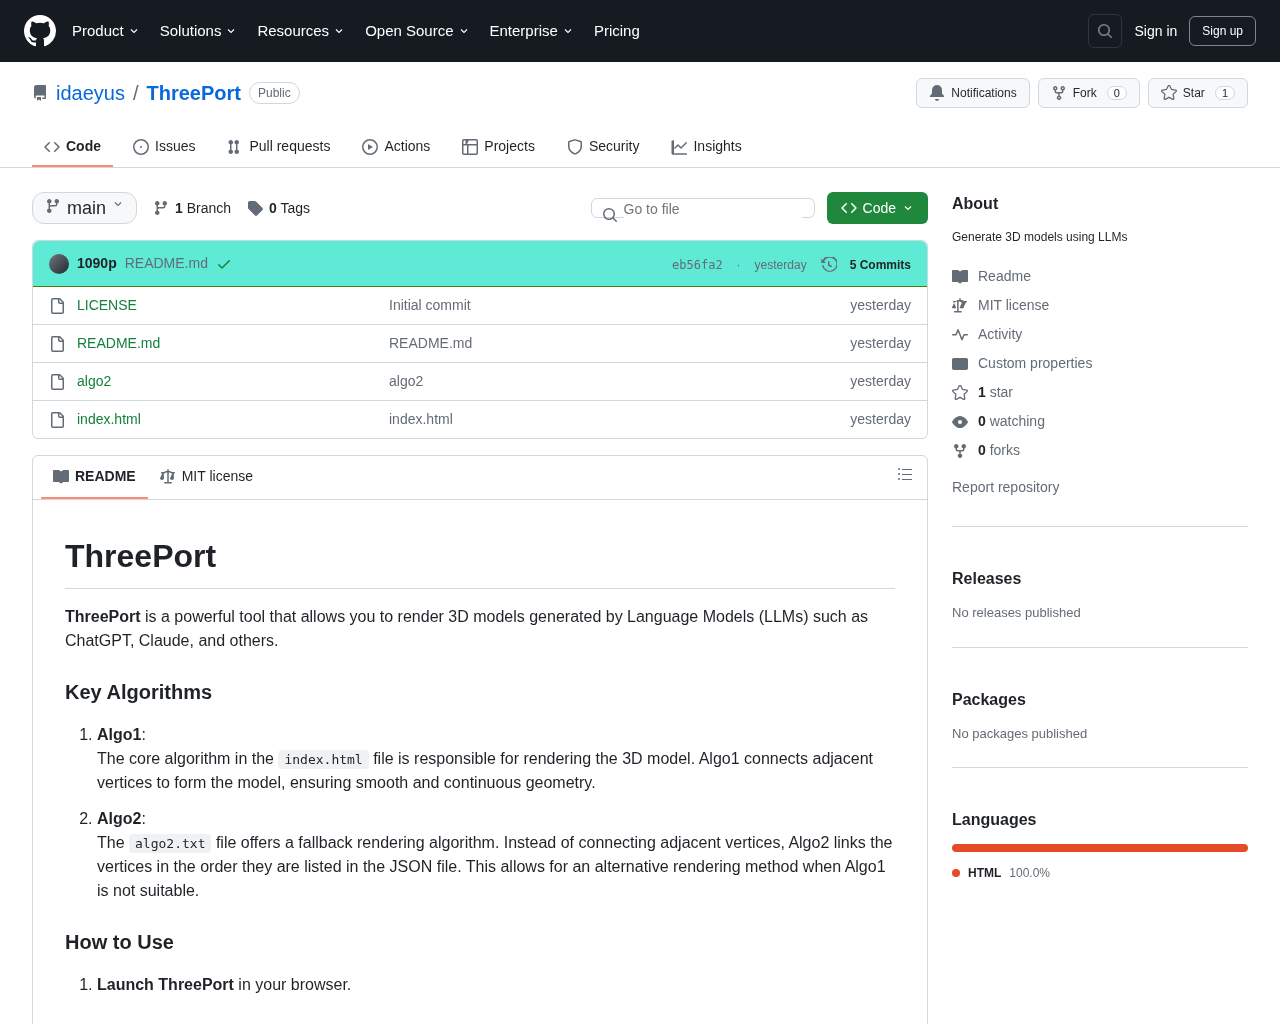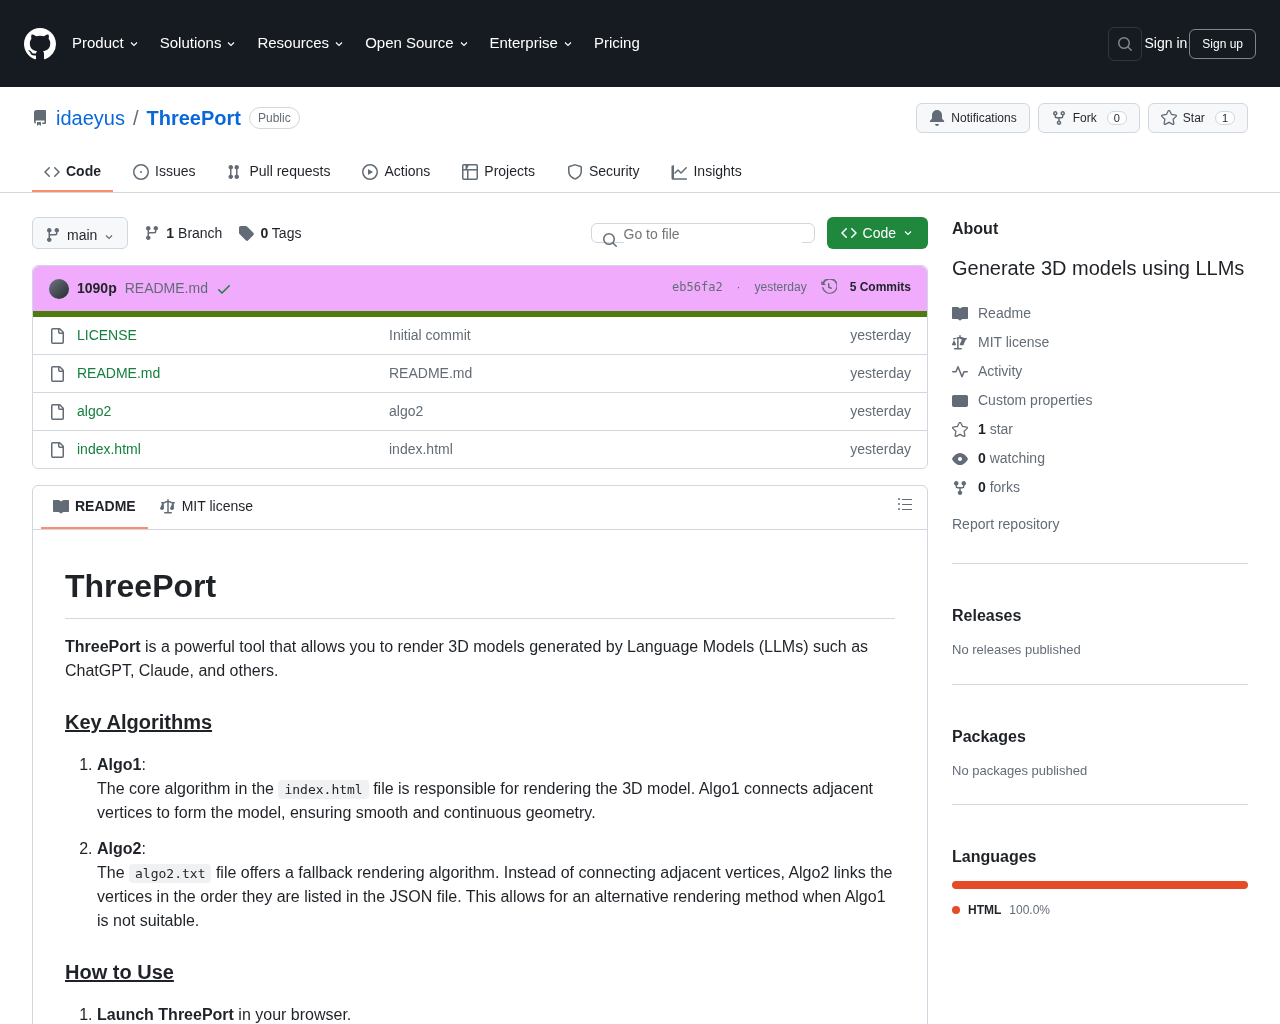--- a/index.html
+++ b/index.html
@@ -1,25 +1,25 @@
 <!DOCTYPE html>
 <html><head>
 <meta charset="utf-8">
 <style>
 * { box-sizing: border-box; margin: 0; padding: 0; }
 body { font-family: -apple-system, BlinkMacSystemFont, "Segoe UI", Helvetica, Arial, sans-serif; color: #1f2328; background: #fff; font-size: 14px; line-height: 1.5; }
 a { text-decoration: none; }
 
 
-.header { background: #161b22; height: 87px; display: flex; align-items: center; padding: 0 24px; justify-content: space-between; }
+.header { background: #161b22; height: 62px; display: flex; align-items: center; padding: 0 24px; justify-content: space-between; }
 .header-left { display: flex; align-items: center; gap: 16px; }
 .logo { width: 32px; height: 32px; color: #fff; }
 .nav { display: flex; gap: 20px; }
 .nav-item { color: #fff; font-size: 15px; display: flex; align-items: center; gap: 4px; cursor: pointer; }
-.header-right { display: flex; align-items: center; gap: 2px; }
+.header-right { display: flex; align-items: center; gap: 12px; }
 .search-btn { width: 34px; height: 34px; border: 1px solid #30363d; border-radius: 6px; display: flex; align-items: center; justify-content: center; color: #7d8590; background: transparent; cursor: pointer; }
 .sign-in { color: #fff; font-size: 14px; cursor: pointer; }
 .sign-up { color: #fff; font-size: 12px; border: 1px solid #7d8590; border-radius: 6px; padding: 5px 12px; cursor: pointer; }
 
 
 .repo-header { padding: 16px 32px 0; border-bottom: 1px solid #d0d7de; }
 .repo-title-row { display: flex; justify-content: space-between; align-items: center; margin-bottom: 20px; }
 .repo-title { display: flex; align-items: center; gap: 8px; font-size: 20px; }
 .repo-title a { color: #0969da; }
 .repo-title .name { font-weight: 600; }
@@ -33,31 +33,31 @@
 .nav-tab.active { border-bottom-color: #fd8c73; font-weight: 600; }
 
 
 .main { display: flex; padding: 24px 32px; gap: 24px; }
 .left-col { flex: 1; min-width: 0; }
 .right-col { width: 296px; flex-shrink: 0; }
 
 
 .file-nav { display: flex; justify-content: space-between; align-items: center; margin-bottom: 16px; }
 .file-nav-left { display: flex; align-items: center; gap: 16px; }
-.branch-btn { display: flex; align-items: flex-end; gap: 6px; border: 1px solid #d0d7de; background: #f6f8fa; border-radius: 6px; padding: 5px 12px; font-size: 14px; color: #24292f; cursor: pointer; height: 32px; }
+.branch-btn { display: flex; align-items: flex-start; gap: 6px; border: 1px solid #d0d7de; background: #f6f8fa; border-radius: 12px; padding: 5px 12px; font-size: 18px; color: #24292f; cursor: pointer; height: 32px; }
 .branch-info { display: flex; align-items: center; gap: 6px; font-size: 14px; }
 .branch-info strong { color: #1f2328; }
 .file-nav-right { display: flex; align-items: center; gap: 12px; }
 .goto-file { border: 1px solid #d0d7de; border-radius: 6px; padding: 0 12px 0 32px; height: 20px; width: 224px; font-size: 14px; color: #636c76; position: relative; background: #fff; }
 .goto-file svg { position: absolute; left: 10px; top: 8px; }
 .code-btn { display: flex; align-items: center; gap: 6px; background: #1f883d; color: #fff; border: none; border-radius: 6px; padding: 5px 14px; font-size: 14px; font-weight: 500; height: 32px; cursor: pointer; }
 
 
 .box { border: 1px solid #d0d7de; border-radius: 6px; margin-bottom: 16px; }
-.commit-row { display: flex; align-items: flex-start; justify-content: space-between; padding: 12px 16px; background: #f0abfc; border-bottom: 6px solid #4d7c0f; border-radius: 6px 6px 0 0; }
+.commit-row { display: flex; align-items: flex-end; justify-content: space-between; padding: 12px 16px; background: #5eead4; border-bottom: 1px solid #4d7c0f; border-radius: 6px 6px 0 0; }
 .commit-left { display: flex; align-items: center; gap: 8px; }
 .avatar { width: 20px; height: 20px; border-radius: 50%; background: linear-gradient(135deg, #6e7681, #24292f); }
 .commit-author { font-weight: 600; color: #1f2328; }
 .commit-msg { color: #636c76; }
 .commit-check { color: #1a7f37; }
 .commit-right { display: flex; align-items: center; gap: 14px; font-size: 12px; }
 .commit-sha { color: #636c76; font-family: ui-monospace, monospace; }
 .commit-time { color: #636c76; }
 .commits-link { display: flex; align-items: center; gap: 13px; color: #1f2328; font-weight: 600; }
 
@@ -70,31 +70,31 @@
 .file-commit a { color: #636c76; }
 .file-time { color: #636c76; text-align: right; }
 
 
 .readme-tabs { display: flex; align-items: center; justify-content: space-between; padding: 0 8px; border-bottom: 1px solid #d0d7de; }
 .readme-tablist { display: flex; }
 .readme-tab { display: flex; align-items: center; gap: 6px; padding: 10px 12px; font-size: 14px; cursor: pointer; border-bottom: 2px solid transparent; }
 .readme-tab.active { border-bottom-color: #fd8c73; font-weight: 600; }
 .readme-content { padding: 32px; }
 .readme-content h1 { font-size: 32px; font-weight: 600; margin-bottom: 16px; padding-bottom: 8px; border-bottom: 1px solid #d0d7de; }
-.readme-content h3 { font-size: 20px; font-weight: 600; margin: 24px 0 16px; text-decoration: underline; }
+.readme-content h3 { font-size: 20px; font-weight: 600; margin: 24px 0 16px; }
 .readme-content p { margin-bottom: 16px; font-size: 16px; }
 .readme-content ol { padding-left: 32px; font-size: 16px; }
 .readme-content li { margin-bottom: 12px; }
 .readme-content code { background: #eff1f3; border-radius: 4px; padding: 2px 6px; font-family: ui-monospace, monospace; font-size: 13px; }
 
 
 .sidebar-section { padding-bottom: 24px; margin-bottom: 40px; border-bottom: 1px solid #d0d7de; }
 .sidebar-section:last-child { border: none; }
 .sidebar-title { font-size: 16px; font-weight: 600; margin-bottom: 12px; }
-.sidebar-desc { font-size: 20px; margin-bottom: 16px; }
+.sidebar-desc { font-size: 12px; margin-bottom: 16px; }
 .sidebar-link { display: flex; align-items: center; gap: 10px; padding: 4px 0; color: #636c76; font-size: 14px; cursor: pointer; }
 .sidebar-link strong { color: #1f2328; }
 .sidebar-muted { color: #636c76; font-size: 13px; }
 .lang-bar { height: 8px; background: #e34c26; border-radius: 4px; margin: 8px 0 12px; }
 .lang-row { display: flex; align-items: center; gap: 8px; font-size: 12px; }
 .lang-dot { width: 8px; height: 8px; border-radius: 50%; background: #e34c26; }
 .list-btn { padding: 6px; cursor: pointer; color: #636c76; }
 
 svg { fill: currentColor; }
 .octicon { color: #636c76; }

